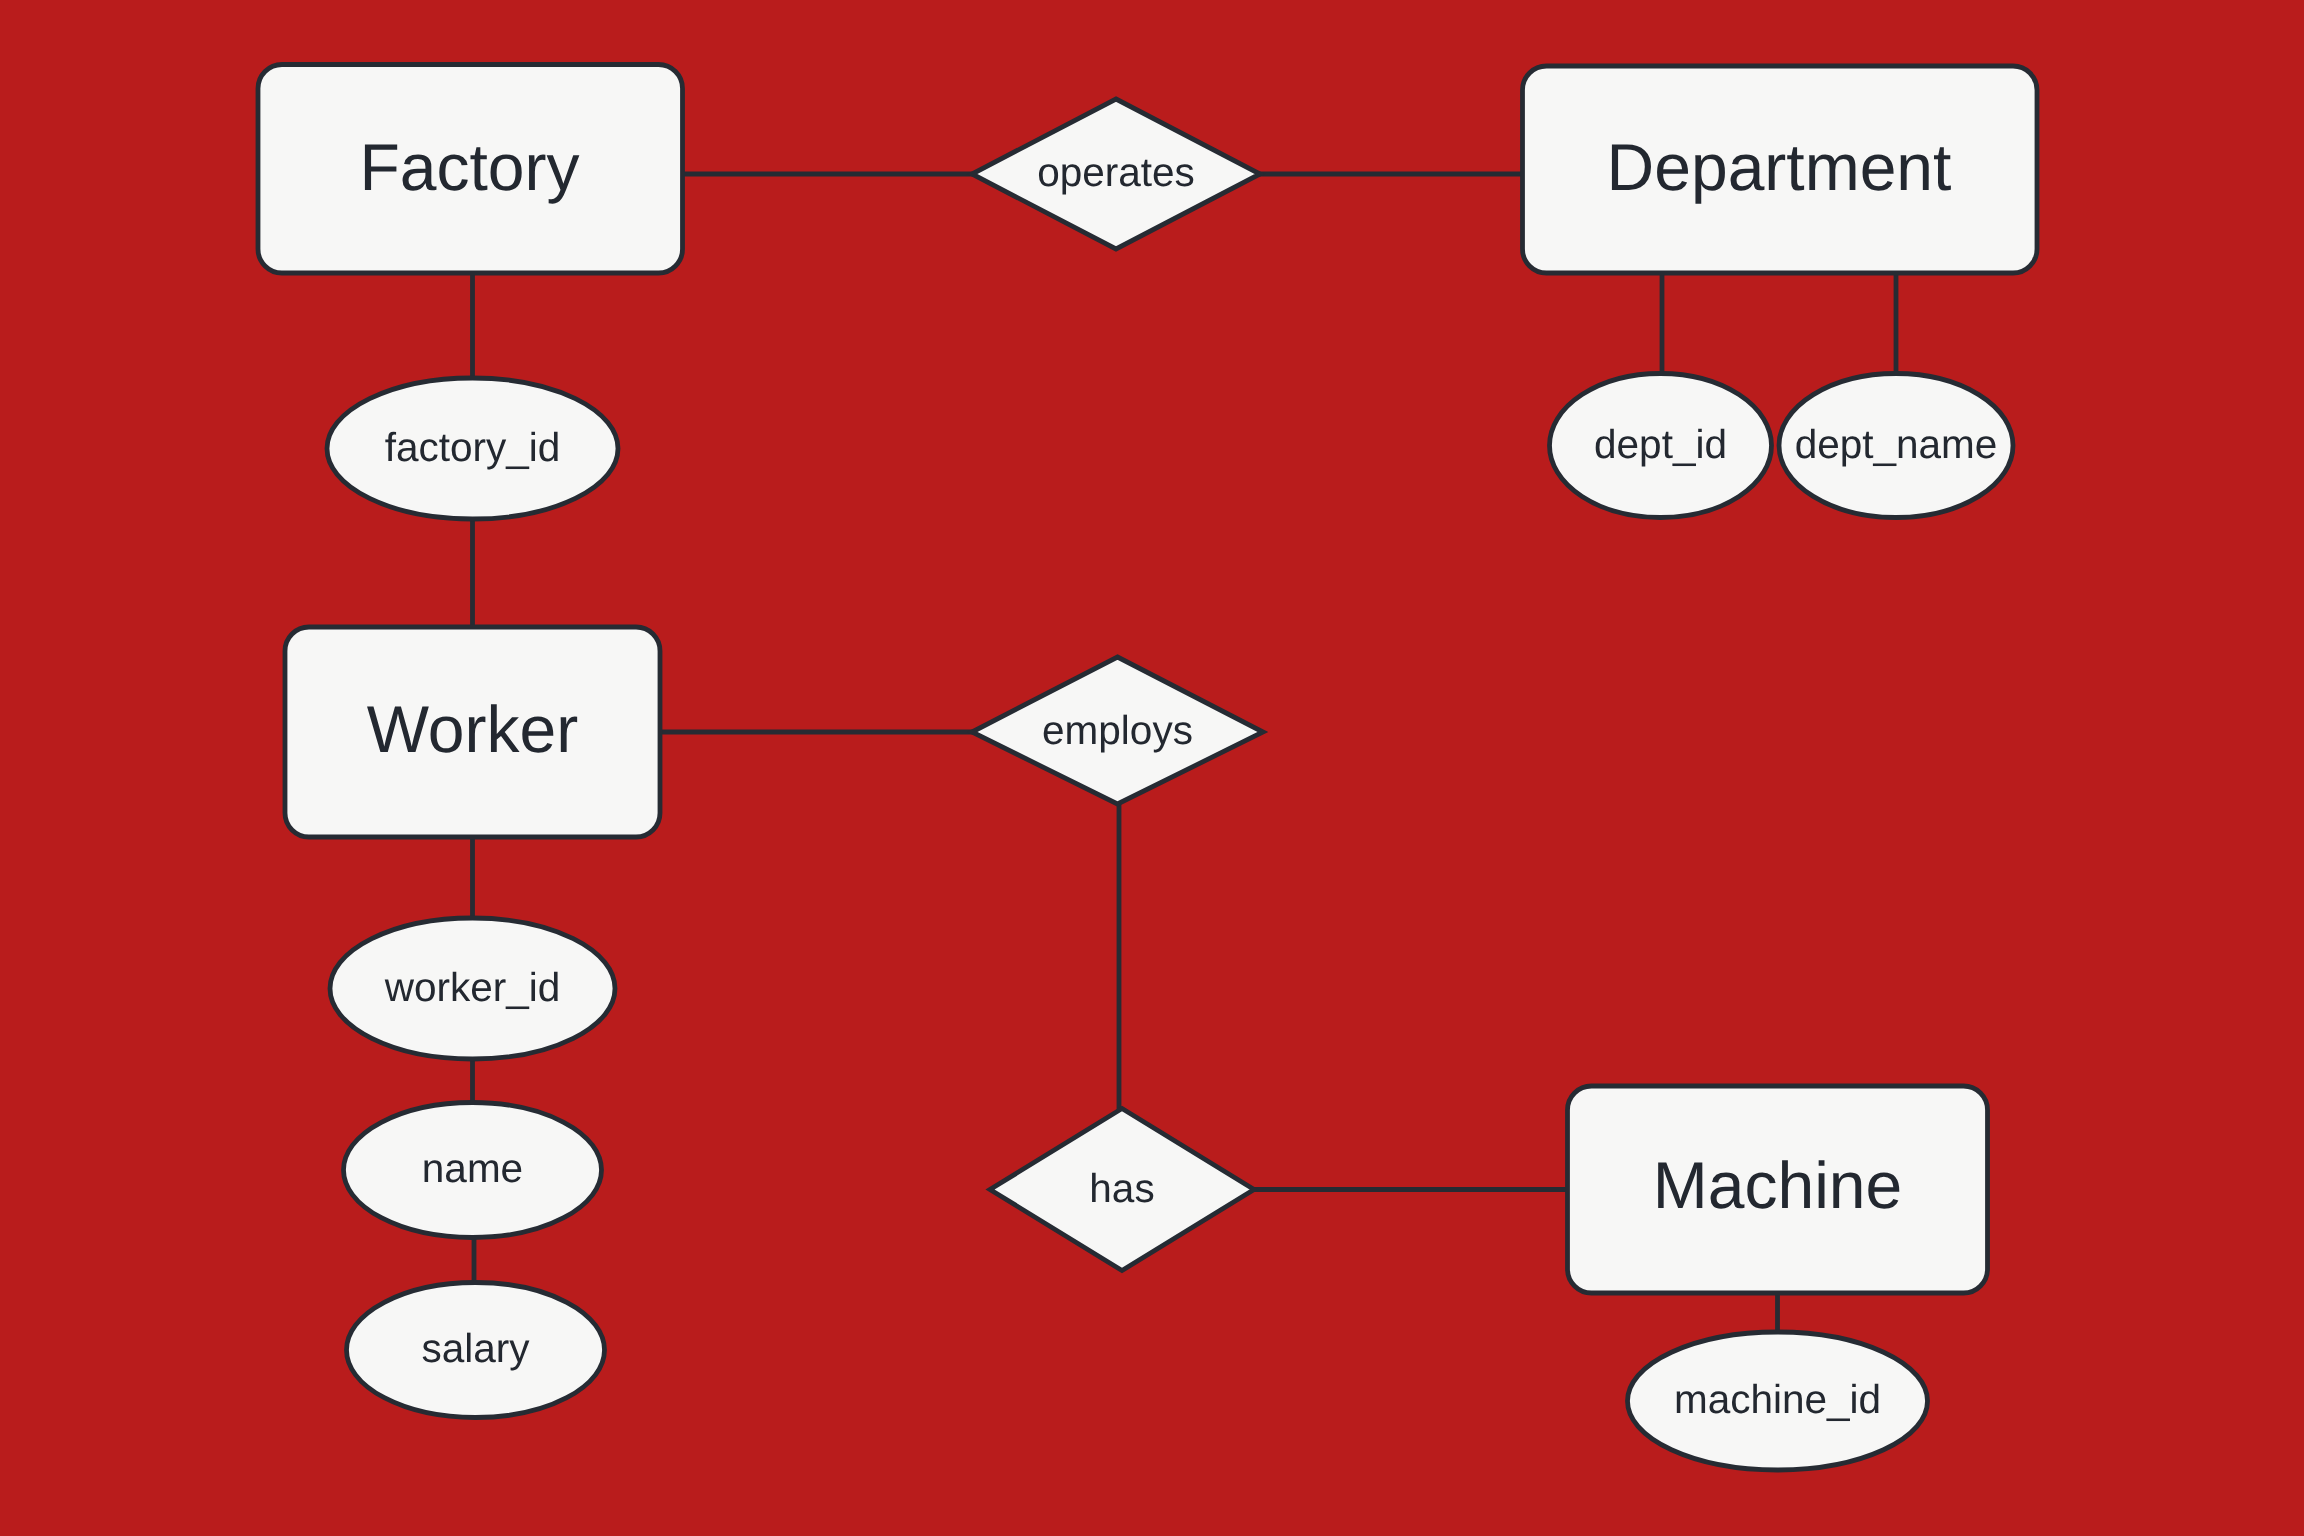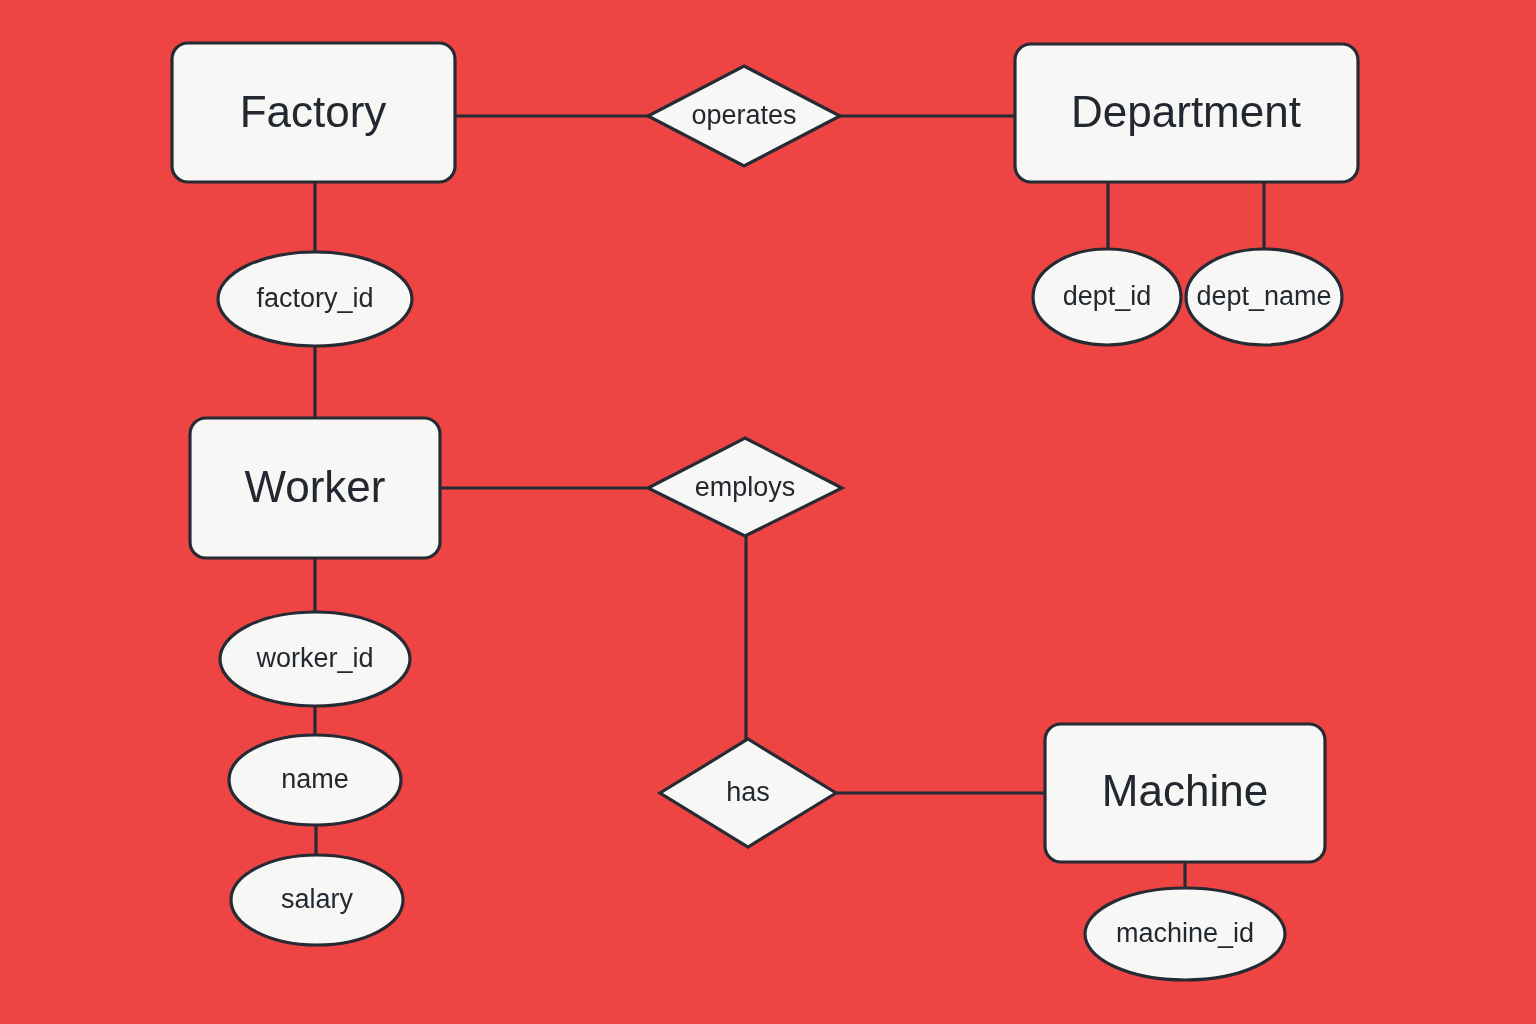--- a/index.html
+++ b/index.html
@@ -10,21 +10,21 @@
   body {
     width: 1536px;
     height: 1024px;
     font-family: "Liberation Sans", sans-serif;
     overflow: hidden;
   }
   #er-canvas {
     position: relative;
     width: 1536px;
     height: 1024px;
-    background: #ef4444;
+    background: #b91c1c;
   }
   svg.er-svg {
     position: absolute;
     left: 0;
     top: 0;
     width: 1536px;
     height: 1024px;
     display: block;
   }
   .shape-stroke {

